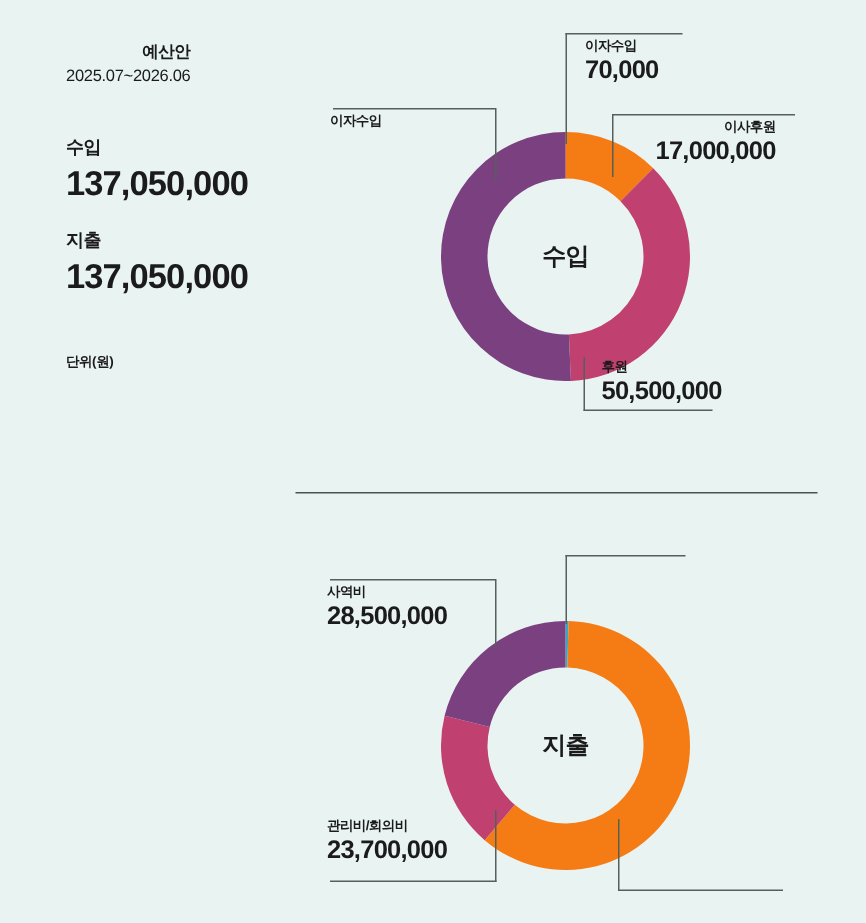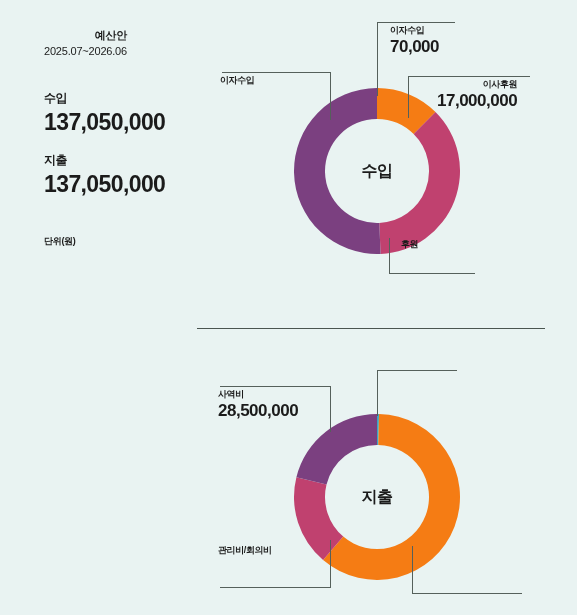--- a/index.html
+++ b/index.html
@@ -117,20 +117,21 @@
     <div class="co-val">70,000</div>
   </div>
 
   <div class="callout co-isa">
     <div class="co-name">이사후원</div>
     <div class="co-val">17,000,000</div>
   </div>
 
   <div class="callout co-huwon">
     <div class="co-name">후원</div>
+    <div class="co-val">50,500,000</div>
   </div>
 
   <div class="divider"></div>
 
   <div class="donut-wrap bottom">
     <svg width="166" height="166" viewBox="0 0 166 166">
       <g id="expense-slices">
           <path d="M 83 0 A 83 83 0 0 1 85.02787078667023 0.02477634816180796 L 84.27047326393799 31.01552253137848 A 52 52 0 0 0 83 31 Z" fill="#3ba5c4"></path>
           <path d="M 85.02787078667023 0.02477634816180796 A 83 83 0 1 1 29.095811988594768 146.1136951448026 L 49.22870148683045 122.54111021120161 A 52 52 0 1 0 84.27047326393799 31.01552253137848 Z" fill="#f57c14"></path>
           <path d="M 29.095811988594768 146.1136951448026 A 83 83 0 0 1 2.395854767500211 63.20172302097779 L 32.501017444698924 70.5962602059138 A 52 52 0 0 0 49.22870148683045 122.54111021120161 Z" fill="#c0416f"></path>
@@ -154,15 +155,16 @@
 
   <div class="callout co-saeyeok-ex">
     <div class="co-name">사역비</div>
     <div class="co-val">28,500,000</div>
   </div>
 
 
 
   <div class="callout co-gwanri">
     <div class="co-name">관리비/회의비</div>
+    <div class="co-val">23,700,000</div>
   </div>
 
 </div>
 
 </body></html>

